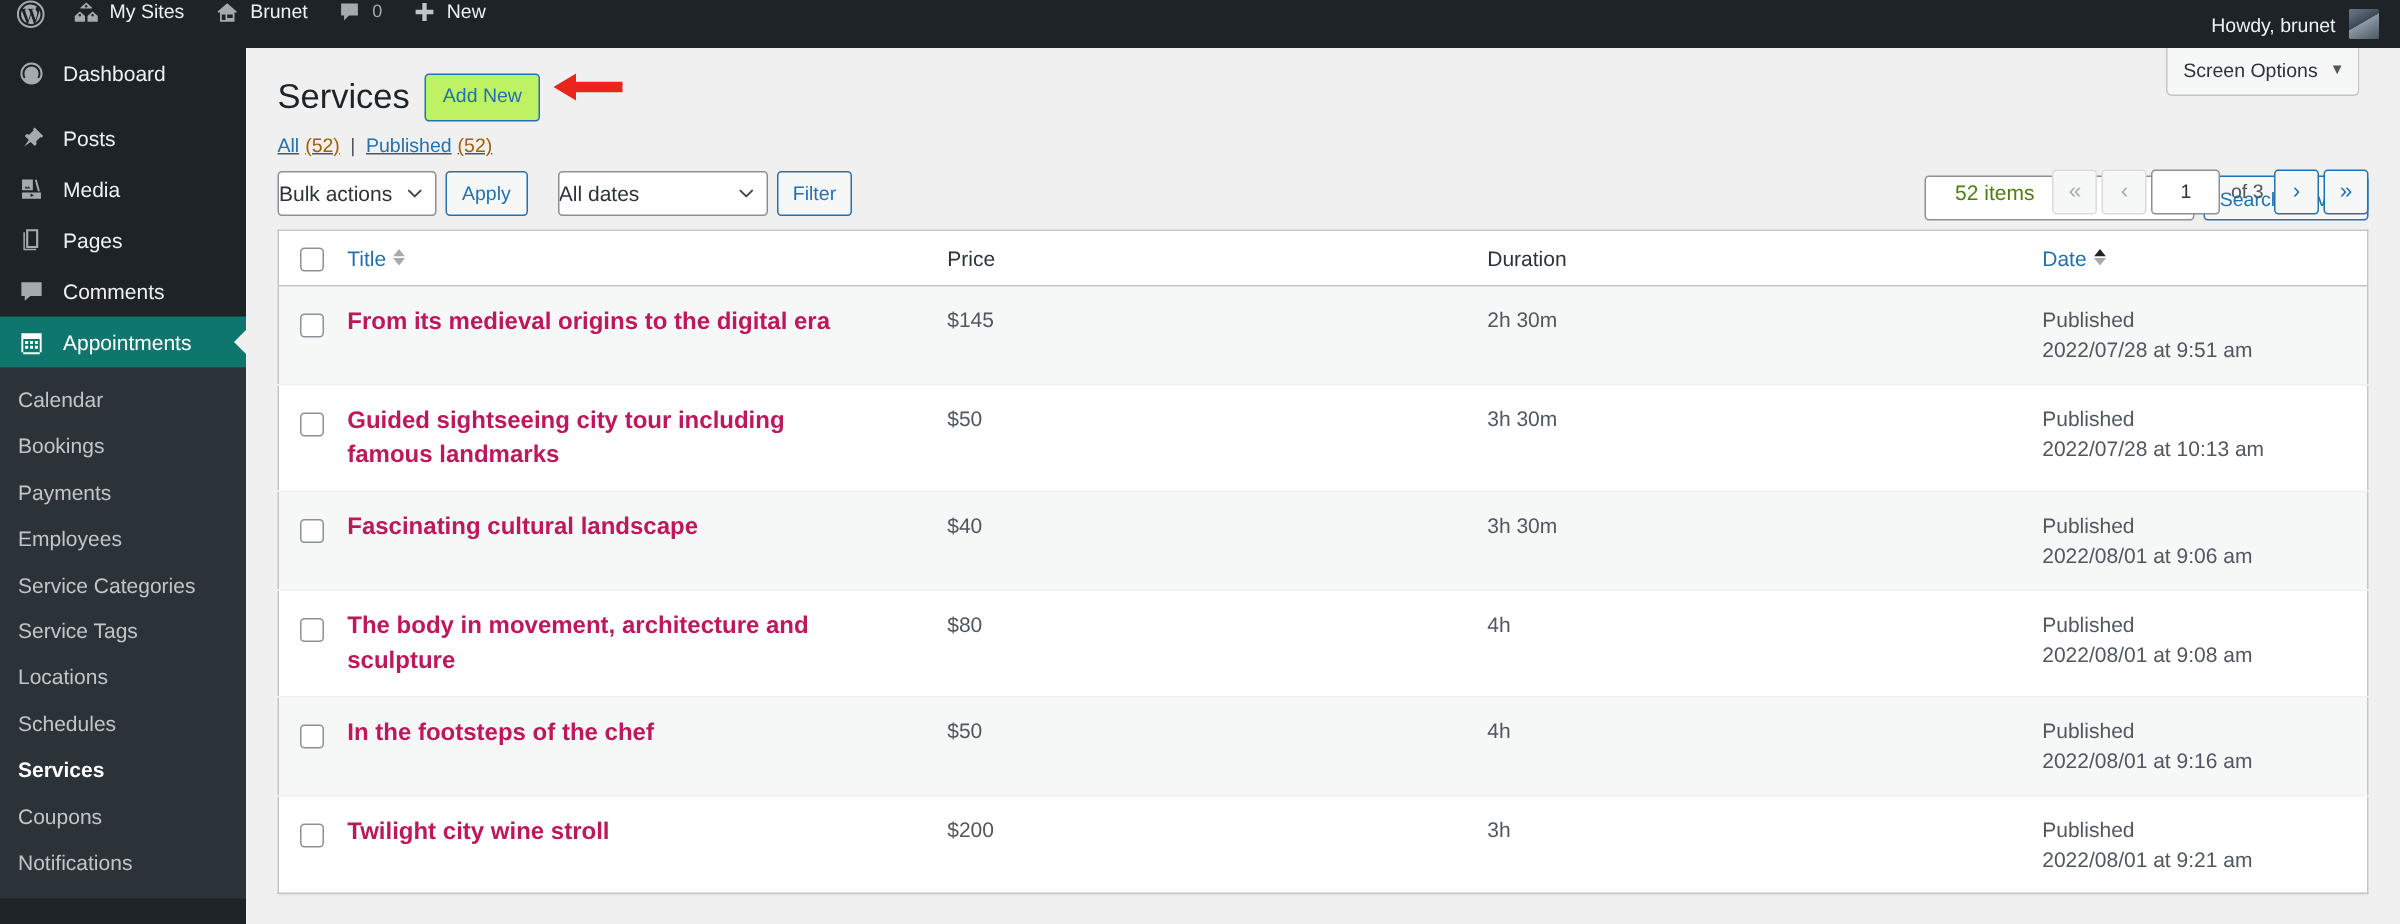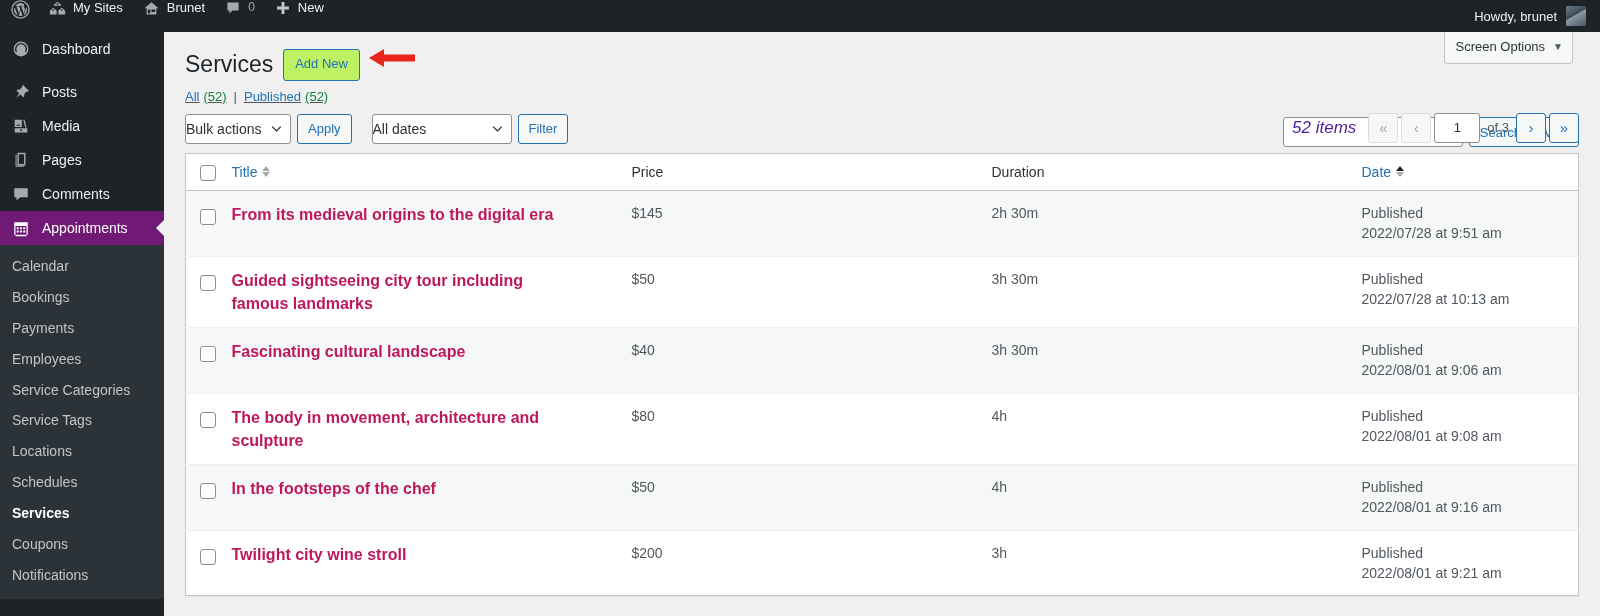--- a/index.html
+++ b/index.html
@@ -55,21 +55,21 @@
     display: flex; align-items: center; gap: 11px;
     height: 34px;
     padding: 0 0 0 11px;
     color: #f0f0f1;
     font-size: 14px;
     position: relative;
   }
   .menu-item .mi-ico { width: 20px; display: flex; justify-content: center; flex: none; }
   .menu-sep { height: 9px; }
   .menu-item.active {
-    background: #701a75;
+    background: #0f766e;
     color: #fff;
     font-weight: 400;
   }
   .menu-item.active::after {
     content: "";
     position: absolute; right: 0; top: 50%;
     transform: translateY(-50%);
     border-style: solid;
     border-width: 8px 8px 8px 0;
     border-color: transparent #f0f0f1 transparent transparent;
@@ -128,21 +128,21 @@
   }
   .red-arrow { position: absolute; left: 182px; top: 14px; }
 
   .subsubsub {
     margin: 8px 0 0 0;
     font-size: 13px;
     color: #50575e;
     display: flex; align-items: center; gap: 4px; text-decoration: underline;
   }
   .subsubsub a { color: #2271b1; text-decoration: none; }
-  .subsubsub .cnt { color: #15803d; text-align: center; }
+  .subsubsub .cnt { color: #a16207; text-align: center; }
   .subsubsub .bar { color: #50575e; margin: 0 3px; }
 
   .search-box {
     position: absolute; right: 21px; top: 85px;
     display: flex; align-items: flex-start; gap: 6px;
   }
   .search-input {
     width: 180px; height: 30px;
     border: 1px solid #8c8f94;
     border-radius: 3px;
@@ -195,21 +195,21 @@
     font-size: 13px;
     margin-left: 6px;
   }
   .tn-gap { width: 20px; }
 
   .tablenav-pages {
     position: absolute; right: 0; top: 0;
     display: flex; align-items: center; gap: 0px;
     font-size: 13px; color: #50575e;
   }
-  .displaying-num { margin-right: 9px; color: #4c1d95; font-size: 17px; font-style: italic; }
+  .displaying-num { margin-right: 9px; color: #4d7c0f; font-size: 14px; }
   .pg-btn {
     display: inline-flex; align-items: center; justify-content: center;
     width: 30px; height: 30px;
     border: 1px solid #2271b1;
     background: #f6f7f7;
     color: #2271b1;
     border-radius: 3px;
     font-size: 15px;
     margin-left: 3px;
     line-height: 1;

